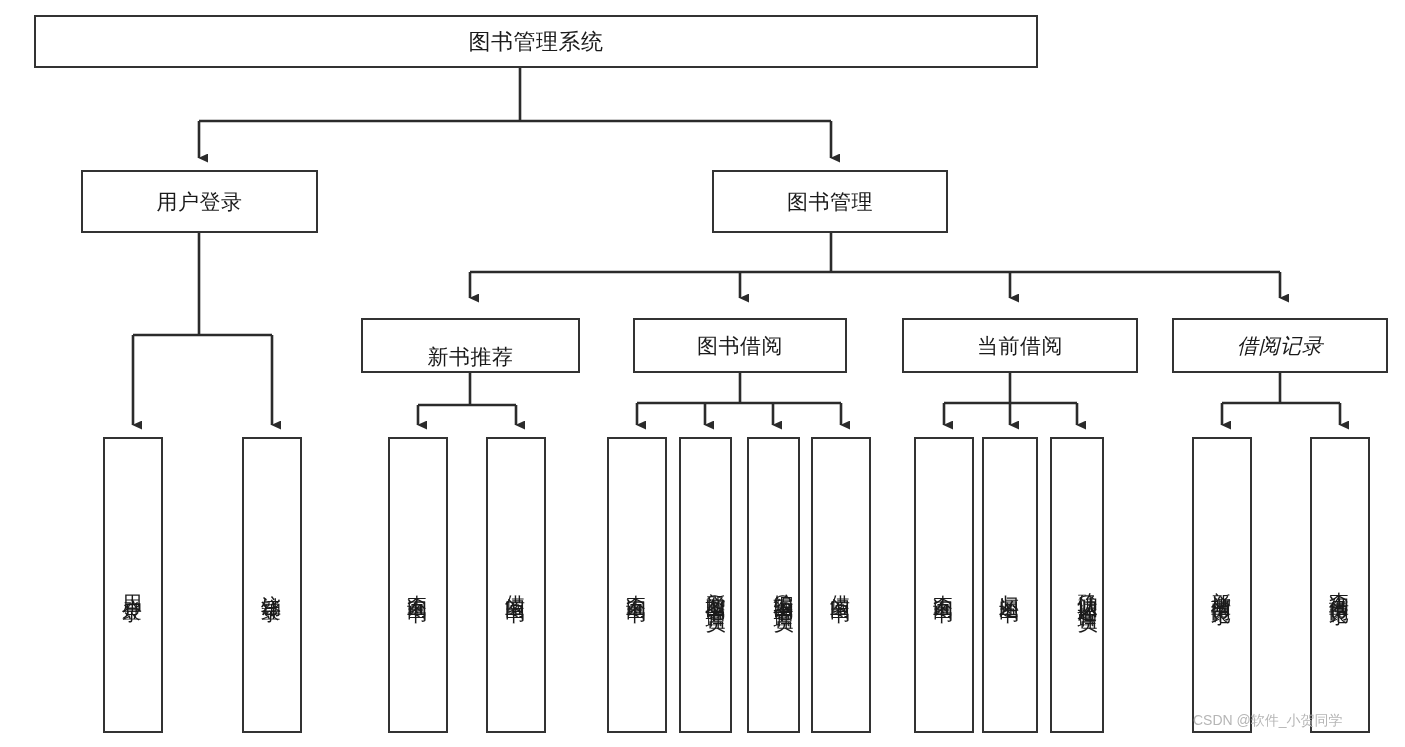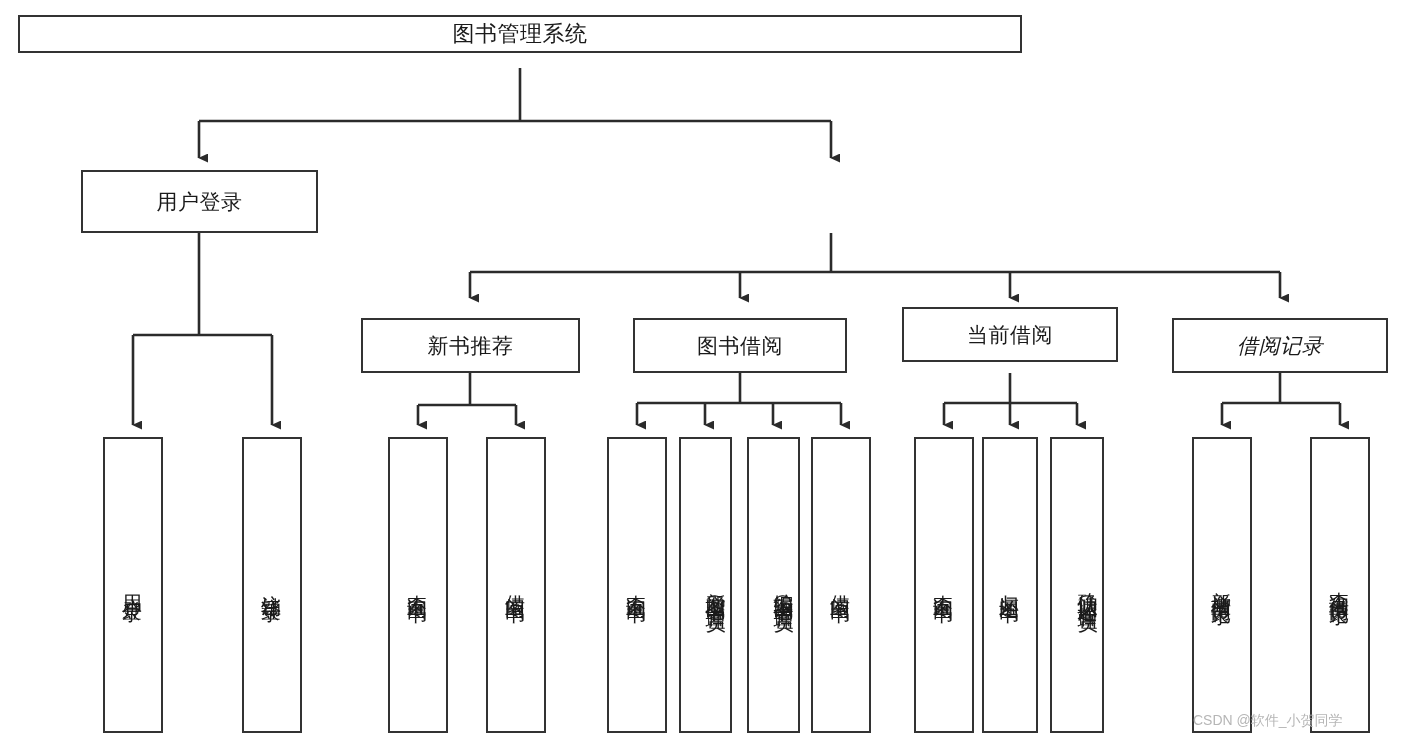--- a/index.html
+++ b/index.html
@@ -115,35 +115,38 @@
       <path d="M1010,403 L1010,425" marker-end="url(#arrowhead)"></path>
       <path d="M1077,403 L1077,425" marker-end="url(#arrowhead)"></path>
 
       <path d="M1280,373 L1280,403"></path>
       <path d="M1222,403 L1340,403"></path>
       <path d="M1222,403 L1222,425" marker-end="url(#arrowhead)"></path>
       <path d="M1340,403 L1340,425" marker-end="url(#arrowhead)"></path>
     </g>
   </svg>
 
-  <div class="node horiz root" style="left:18px; top:15px; width:1004px; height:38px;">
+  <div class="node horiz root" style="left:34px; top:15px; width:1004px; height:53px;">
     <span>图书管理系统</span>
   </div>
 
   <div class="node horiz" style="left:81px; top:170px; width:237px; height:63px;">
     <span>用户登录</span>
   </div>
+  <div class="node horiz" style="left:712px; top:170px; width:236px; height:63px;">
+    <span>图书管理</span>
+  </div>
 
-  <div class="node horiz" style="left:361px; top:318px; width:219px; height:55px;">
+  <div class="node horiz" style="left:361px; top:318px; width:219px; height:55px;align-items:flex-end;">
     <span>新书推荐</span>
   </div>
   <div class="node horiz" style="left:633px; top:318px; width:214px; height:55px;">
     <span>图书借阅</span>
   </div>
-  <div class="node horiz" style="left:902px; top:307px; width:216px; height:55px;text-align:right;">
+  <div class="node horiz" style="left:902px; top:318px; width:236px; height:55px;text-align:right;">
     <span>当前借阅</span>
   </div>
   <div class="node horiz" style="left:1172px; top:318px; width:216px; height:55px;font-style:italic;">
     <span>借阅记录</span>
   </div>
 
   <div class="node vert mid" style="left:103px; top:437px; width:60px; height:296px;">
     <span>用户登录</span>
   </div>
   <div class="node vert mid" style="left:242px; top:437px; width:60px; height:296px;">

